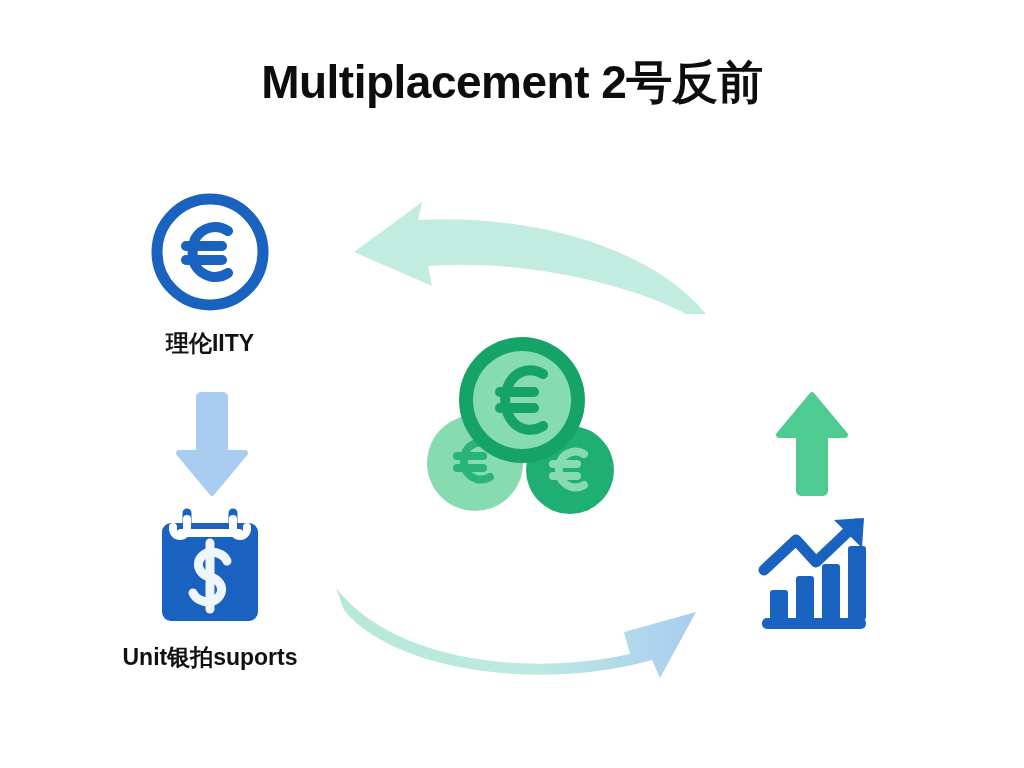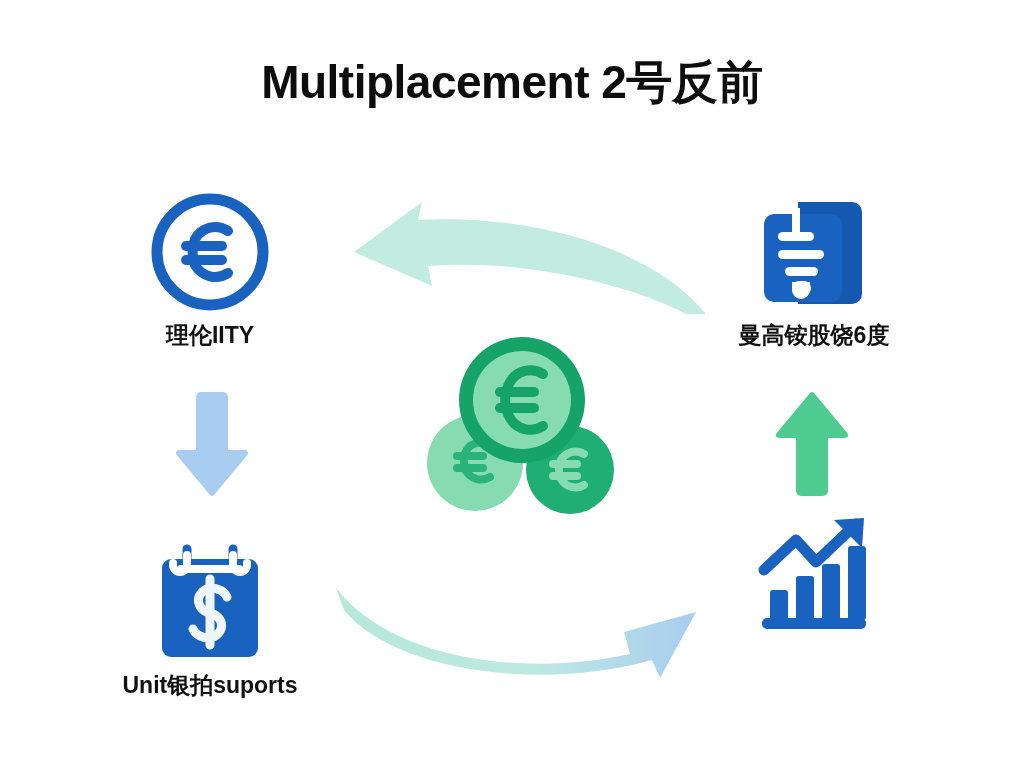--- a/index.html
+++ b/index.html
@@ -43,30 +43,31 @@
     width: 260px;
     text-align: center;
   }
   .node .icon-wrap {
     height: 140px;
     display: flex;
     align-items: center;
     justify-content: center;
   }
   .node .node-label {
+    margin-top: 8px;
     font-size: 23px;
     font-weight: 600;
     color: #111111;
     white-space: nowrap;
     line-height: 1.2;
   }
 
   #node-tl { left: 80px;  top: 182px; }
   #node-tr { left: 684px; top: 182px; }
-  #node-bl { left: 80px;  top: 532px; }
+  #node-bl { left: 80px;  top: 496px; }
   #node-br { left: 684px; top: 504px; }
 
   
   .center-coins {
     position: absolute;
     left: 412px;
     top: 330px;
     width: 220px;
     height: 200px;
   }
@@ -117,43 +118,20 @@
         <g fill="none" stroke="#1a62bf" stroke-width="10" stroke-linecap="round">
           <path d="M80 41 a24 26 0 0 0 -33 8 a30 34 0 0 0 0 26 a24 26 0 0 0 33 8"></path>
           <path d="M38 56 h36"></path>
           <path d="M38 70 h36"></path>
         </g>
       </svg>
     </div>
     <div class="node-label">理伦IITY</div>
   </div>
 
-  <div class="node" id="node-tr">
-    <div class="icon-wrap">
-      <svg width="124" height="124" viewBox="0 0 124 124" aria-hidden="true">
-
-        <path d="M46 12 h54 a10 10 0 0 1 10 10 v82 a10 10 0 0 1 -10 10 h-54 z" fill="#1458b0"></path>
-
-        <rect x="12" y="24" width="78" height="88" rx="10" fill="#1a62bf"></rect>
-
-        <path d="M90 34 h8 v68 h-8 z" fill="#1458b0"></path>
-
-        <g fill="#ffffff">
-          <rect x="26" y="42" width="36" height="9" rx="4.5"></rect>
-          <rect x="26" y="60" width="46" height="9" rx="4.5"></rect>
-          <rect x="33" y="77" width="33" height="9" rx="4.5"></rect>
-          <path d="M40 92 h18 a9 9 0 0 1 0 0 v8 a9 9 0 0 1 -18 0 z"></path>
-          <rect x="40" y="91" width="19" height="14" rx="7"></rect>
-        </g>
-
-        <rect x="40" y="18" width="8" height="30" fill="#ffffff"></rect>
-      </svg>
-    </div>
-    <div class="node-label">曼高铵股饶6度</div>
-  </div>
 
   <div class="node" id="node-bl">
     <div class="icon-wrap">
       <svg width="118" height="122" viewBox="0 0 118 122" aria-hidden="true">
         <rect x="11" y="18" width="96" height="98" rx="9" fill="#1a62bf"></rect>
 
         <g fill="none" stroke="#1a62bf" stroke-width="9" stroke-linecap="round">
           <path d="M36 8 v14"></path>
           <path d="M82 8 v14"></path>
         </g>

